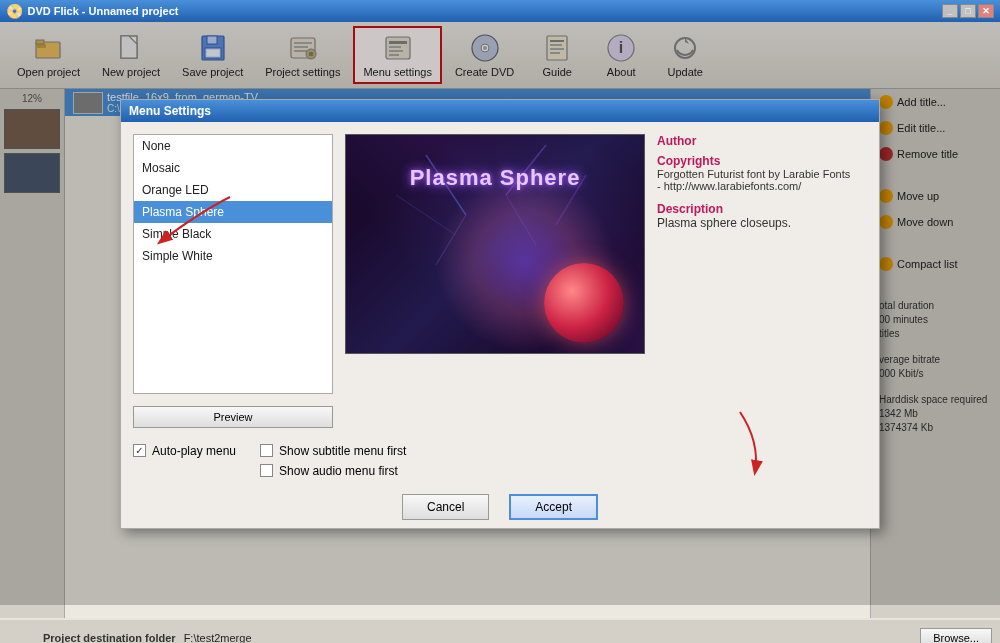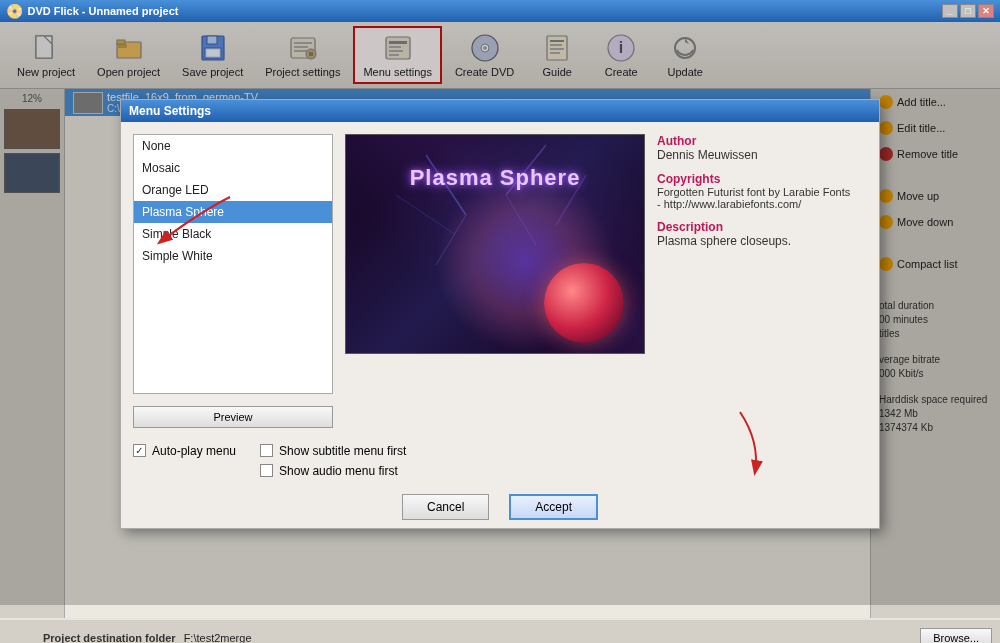--- a/index.html
+++ b/index.html
@@ -365,38 +365,38 @@
     <div class="title-btn">_</div>
     <div class="title-btn">□</div>
     <div class="title-btn" style="background:#e08080;">✕</div>
   </div>
 </div>
 
 <div class="toolbar">
   <button class="toolbar-btn">
     <span class="icon">
       <svg width="32" height="32" viewBox="0 0 32 32">
+          <rect x="4" y="10" width="24" height="16" rx="1" fill="#f0c060" stroke="#888" stroke-width="1.2"></rect>
+          <rect x="4" y="12" width="10" height="4" fill="#c8a040" rx="1"></rect>
+          <rect x="4" y="8" width="8" height="4" fill="#e0b040" stroke="#888" stroke-width="1"></rect>
+        </svg>
+    </span>
+    <span>Open project</span>
+  </button>
+  <button class="toolbar-btn">
+    <span class="icon">
+      <svg width="32" height="32" viewBox="0 0 32 32">
           <rect x="6" y="4" width="16" height="22" fill="#f8f8f8" stroke="#888" stroke-width="1.5"></rect>
           <rect x="8" y="8" width="10" height="1.5" fill="#aaa"></rect>
           <rect x="8" y="11" width="10" height="1.5" fill="#aaa"></rect>
           <rect x="8" y="14" width="7" height="1.5" fill="#aaa"></rect>
           <polygon points="6,4 14,4 22,12 22,26 6,26" fill="#f0f0f0" stroke="#888" stroke-width="1.2"></polygon>
         </svg>
     </span>
     <span>New project</span>
-  </button>
-  <button class="toolbar-btn">
-    <span class="icon">
-      <svg width="32" height="32" viewBox="0 0 32 32">
-          <rect x="4" y="10" width="24" height="16" rx="1" fill="#f0c060" stroke="#888" stroke-width="1.2"></rect>
-          <rect x="4" y="12" width="10" height="4" fill="#c8a040" rx="1"></rect>
-          <rect x="4" y="8" width="8" height="4" fill="#e0b040" stroke="#888" stroke-width="1"></rect>
-        </svg>
-    </span>
-    <span>Open project</span>
   </button>
   <button class="toolbar-btn">
     <span class="icon">
       <svg width="32" height="32" viewBox="0 0 32 32">
           <rect x="5" y="4" width="22" height="24" rx="1" fill="#6090e0" stroke="#4060b0" stroke-width="1.2"></rect>
           <rect x="10" y="4" width="10" height="8" fill="#c0d8ff" stroke="#4060b0" stroke-width="1"></rect>
           <rect x="8" y="16" width="16" height="10" fill="#d0e4ff" stroke="#4060b0" stroke-width="1"></rect>
           <rect x="10" y="18" width="12" height="6" fill="#f0f8ff"></rect>
         </svg>
     </span>
@@ -449,21 +449,21 @@
     </span>
     <span>Guide</span>
   </button>
   <button class="toolbar-btn">
     <span class="icon">
       <svg width="32" height="32" viewBox="0 0 32 32">
           <circle cx="16" cy="16" r="13" fill="#e0d8f0" stroke="#888" stroke-width="1.2"></circle>
           <text x="16" y="21" text-anchor="middle" font-size="16" font-weight="bold" fill="#555">i</text>
         </svg>
     </span>
-    <span>Create</span>
+    <span>About</span>
   </button>
   <button class="toolbar-btn">
     <span class="icon">
       <svg width="32" height="32" viewBox="0 0 32 32">
           <circle cx="16" cy="16" r="10" fill="none" stroke="#888" stroke-width="2"></circle>
           <path d="M16 6 L20 12 L16 10 L16 6" fill="#888"></path>
           <path d="M8 18 A9 9 0 0 0 24 18" fill="none" stroke="#888" stroke-width="2"></path>
         </svg>
     </span>
     <span>Update</span>
@@ -578,21 +578,20 @@
           <line x1="160" y1="60" x2="190" y2="110" stroke="#a060ff" stroke-width="1" opacity="0.4"></line>
           <line x1="50" y1="60" x2="110" y2="100" stroke="#4060cc" stroke-width="1" opacity="0.5"></line>
           <line x1="240" y1="40" x2="210" y2="90" stroke="#8040cc" stroke-width="1.5" opacity="0.6"></line>
         </svg>
         <div class="preview-title">Plasma Sphere</div>
       </div>
 
       <div class="info-area">
         <div>
           <div class="info-label">Author</div>
-          <div class="info-value">Dennis Meuwissen</div>
         </div>
         <div>
           <div class="info-label">Copyrights</div>
           <div class="info-value" style="font-size:11px;">Forgotten Futurist font by Larabie Fonts<br>- http://www.larabiefonts.com/</div>
         </div>
         <div>
           <div class="info-label">Description</div>
           <div class="info-value">Plasma sphere closeups.</div>
         </div>
       </div>

